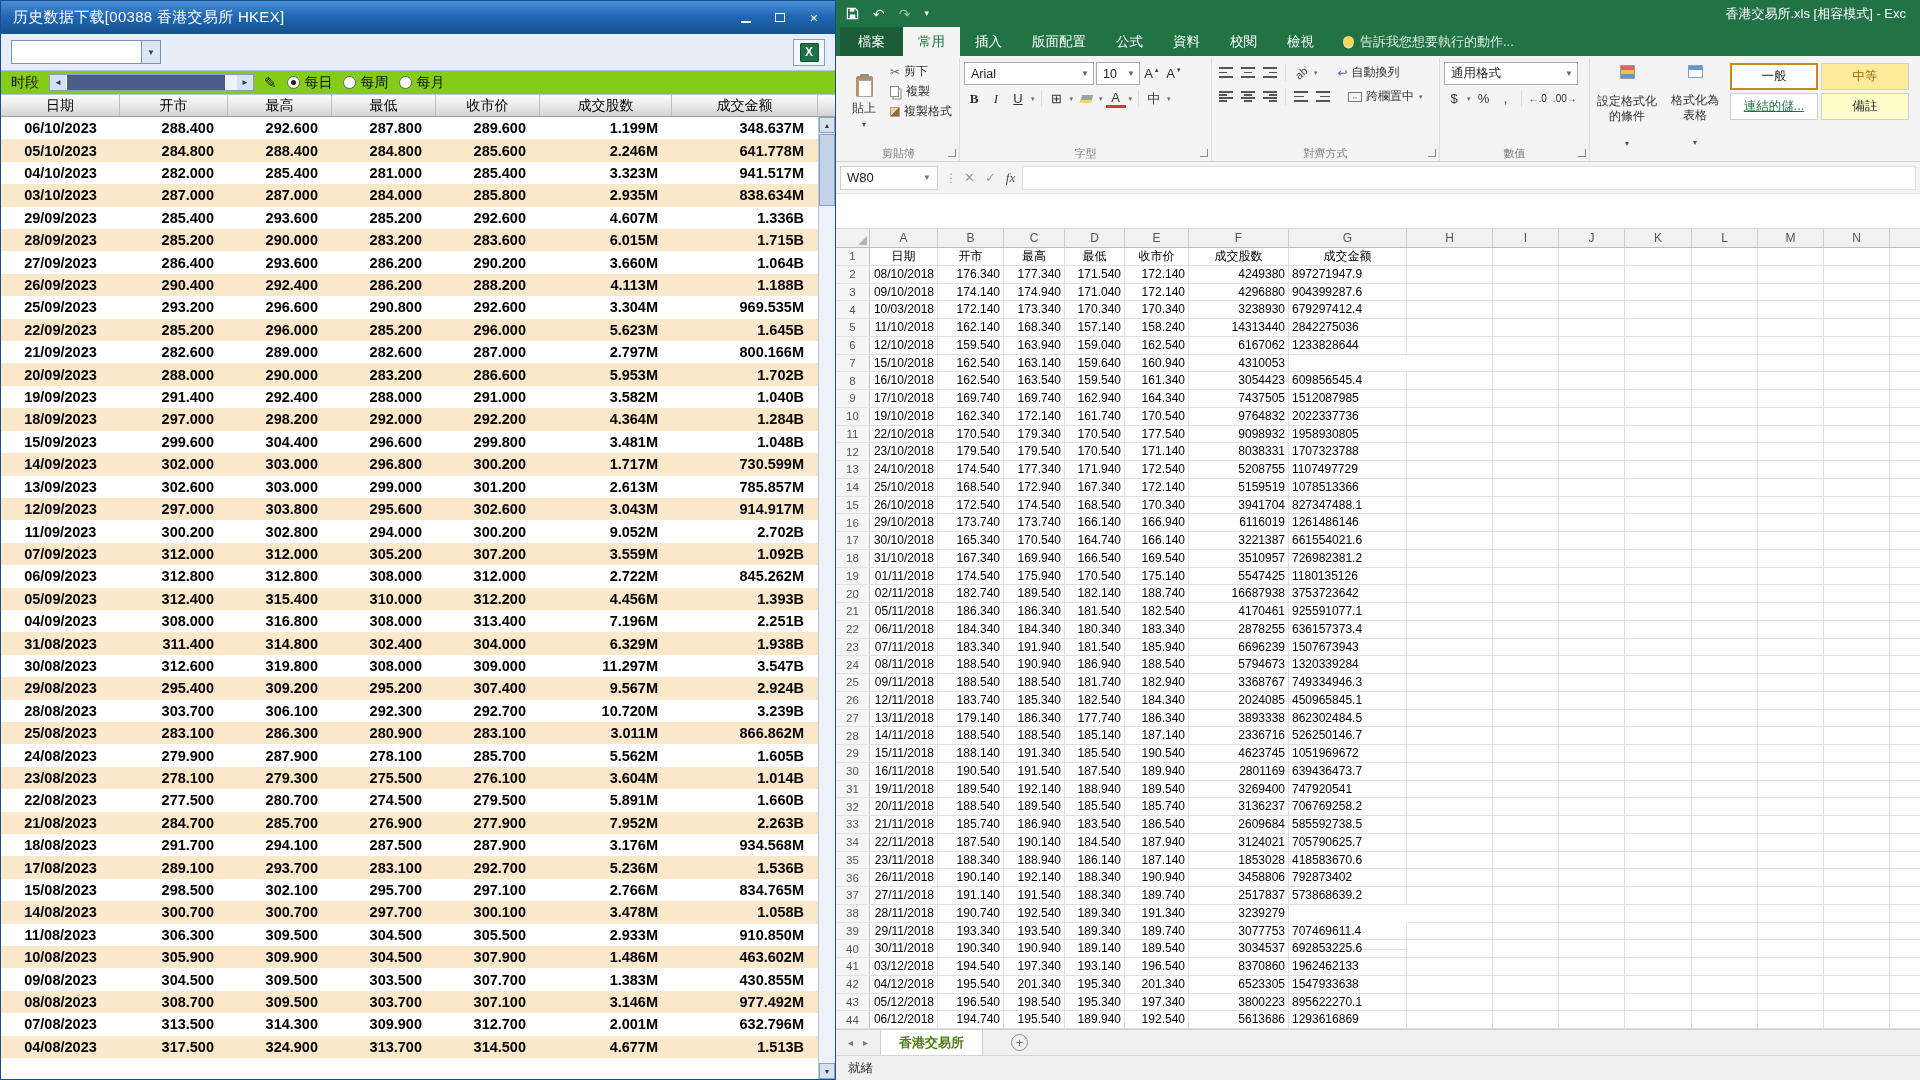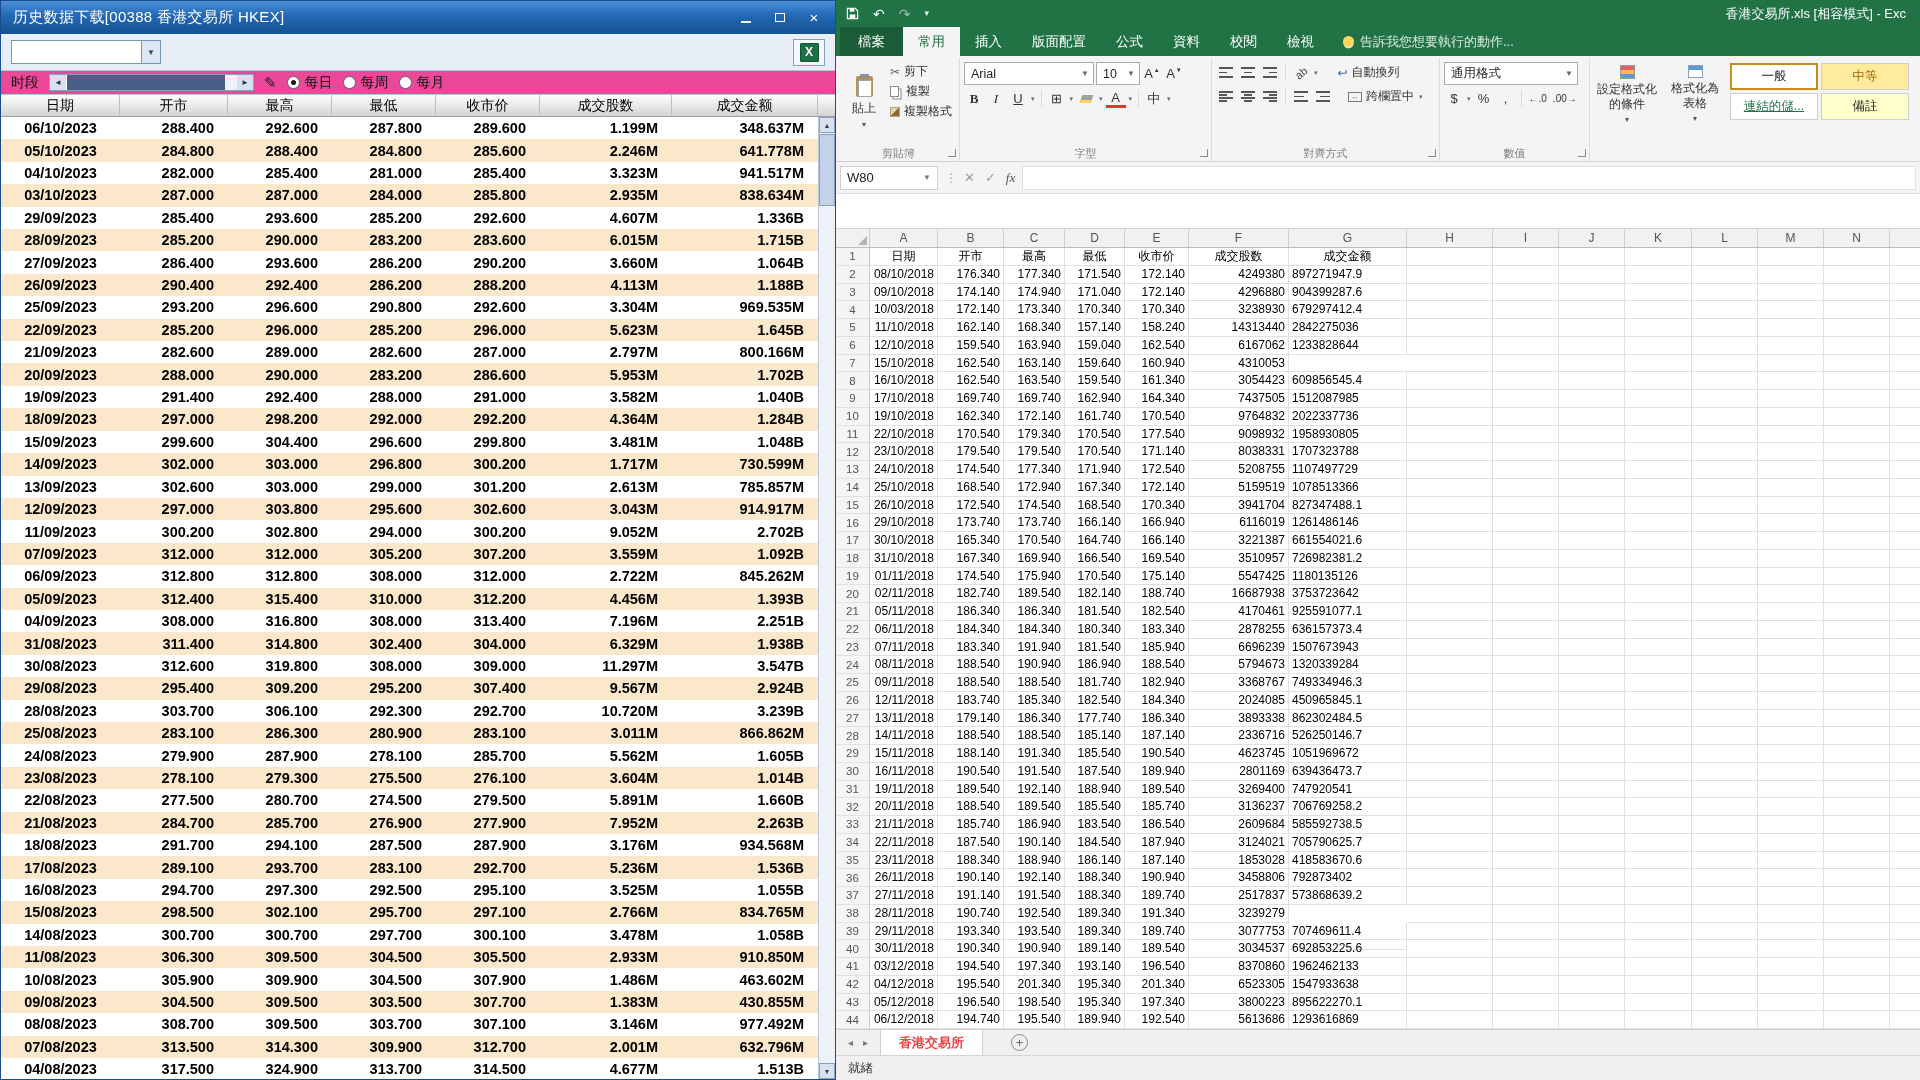--- a/index.html
+++ b/index.html
@@ -16,21 +16,21 @@
   .max-glyph { width:10px; height:9px; border:1.5px solid #fff; }
   .close-glyph { font-size:15px; line-height:1; }
 
   .lw-combo-row { height:37px; flex:0 0 37px; display:flex; align-items:center; padding:0 10px; border-bottom:1px solid #b7c4da; }
   .combo { width:150px; height:24px; background:#fff; border:1px solid #7a93b4; display:flex; align-items:center; }
   .combo-text { flex:1; font-size:13px; padding-left:4px; }
   .combo-arrow { width:19px; height:100%; background:#dde6f3; border-left:1px solid #7a93b4; display:flex; align-items:center; justify-content:center; font-size:8px; color:#33435c; }
   .export-btn { margin-left:auto; width:32px; height:27px; border:1px solid #8aa0bc; background:#f4f8fc; display:flex; align-items:center; justify-content:center; }
   .excel-icon { width:19px; height:19px; background:#1e7145; border-radius:2px; color:#fff; font-weight:bold; font-size:12px; display:flex; align-items:center; justify-content:center; box-shadow:inset 0 0 0 1px #135231; }
 
-  .lw-toolbar { height:24px; flex:0 0 24px; display:flex; align-items:center; padding:0 10px; gap:10px; border-bottom:1px solid #b7c4da; background:#ec4899; }
+  .lw-toolbar { height:24px; flex:0 0 24px; display:flex; align-items:center; padding:0 10px; gap:10px; border-bottom:1px solid #b7c4da; background:#84cc16; }
   .period-label { font-size:14px; color:#111; }
   .slider { display:flex; align-items:center; width:205px; height:17px; border:1px solid #8aa0bc; background:#eef3fa; }
   .slider-arrow { width:16px; height:100%; background:#d7e1f0; color:#2c3e50; font-size:8px; display:flex; align-items:center; justify-content:center; }
   .slider-thumb { flex:1; height:100%; background:#4a5f88; border-left:1px solid #fff; }
   .slider-gap { width:12px; height:100%; background:#eef3fa; }
   .pencil { font-size:15px; color:#222; }
   .radio { display:flex; align-items:center; gap:5px; font-size:14px; color:#111; }
   .radio-circle { width:13px; height:13px; border-radius:50%; border:1px solid #55647a; background:#fff; position:relative; }
   .radio-circle.sel::after { content:""; position:absolute; inset:3px; border-radius:50%; background:#1a1a1a; }
 
@@ -97,21 +97,21 @@
   .orient { display:inline-block; transform:rotate(-40deg); font-size:11px; color:#444; }
   .bars { width:14px; height:11px; display:flex; flex-direction:column; justify-content:space-between; }
   .bars i { display:block; height:1.6px; background:#555; width:100%; }
   .bars.short i:nth-child(even) { width:60%; }
   .bars.center { align-items:center; } .bars.right { align-items:flex-end; }
   .wbtn { display:flex; align-items:center; gap:4px; font-size:12px; color:#333; white-space:nowrap; padding:0 3px; }
   .wrap-icon { font-size:12px; color:#3b6ea5; }
   .merge-icon { width:14px; height:10px; border:1px solid #777; display:flex; align-items:center; justify-content:center; font-size:7px; color:#3b6ea5; }
 
   .styles-body { gap:6px; align-items:flex-start; }
-  .bigbtn { width:66px; display:flex; flex-direction:column; align-items:center; justify-content:flex-start; padding-top:4px; gap:3px; font-size:12px; color:#333; text-align:center; }
+  .bigbtn { width:66px; display:flex; flex-direction:column; align-items:center; justify-content:flex-start; padding-top:4px; gap:15px; font-size:12px; color:#333; text-align:center; }
   .bb-label { line-height:1.25; }
   .cf-icon { width:15px; height:14px; border:1px solid #999; background:linear-gradient(180deg,#e4605e 0 33%,#f7bd4e 33% 66%,#5b9bd5 66% 100%); }
   .ft-icon { width:15px; height:13px; border:1px solid #8aa0b4; background:linear-gradient(180deg,#5b9bd5 0 4px,#fff 4px); }
   .style-gallery { display:grid; grid-template-columns:88px 88px; grid-auto-rows:27px; gap:3px; padding-top:2px; }
   .style-box { border:1px solid #cfcfcf; background:#fff; display:flex; align-items:center; justify-content:center; font-size:12.5px; color:#222; white-space:nowrap; overflow:hidden; }
   .style-box.sel { border:2px solid #c58c17; }
   .style-box.neutral { background:#ffeb9c; color:#9c6500; }
   .style-box.linked { color:#1f7246; text-decoration:underline; }
   .style-box.note { background:#ffffcc; }
 
@@ -131,21 +131,21 @@
   .xl-ch.fill { flex:1; border-right:none; }
   #xl-rows { flex:1; overflow:hidden; background:#fff; }
   .xl-row { display:flex; height:17.75px; }
   .xl-rn { width:34px; flex:0 0 34px; background:#f5f5f5; border-right:1px solid #c9c9c9; border-bottom:1px solid #e2e2e2; display:flex; align-items:center; justify-content:center; font-size:11.5px; color:#555; }
   .xl-cell { border-right:1px solid #e0e0e0; border-bottom:1px solid #e0e0e0; font-size:12px; color:#000; padding:0 3px; line-height:16.5px; white-space:nowrap; overflow:hidden; }
   .xl-cell.r { text-align:right; } .xl-cell.c { text-align:center; } .xl-cell.l { text-align:left; }
   .xl-cell.fill { flex:1; border-right:none; }
 
   .xl-sheetbar { height:26px; flex:0 0 26px; background:#f0f0f0; border-top:1px solid #cfcfcf; display:flex; align-items:stretch; font-size:13px; }
   .sheet-nav { display:flex; align-items:center; gap:10px; padding:0 12px; color:#777; font-size:10px; }
-  .sheet-tab { background:#fff; color:#ef4444; font-weight:bold; padding:0 18px; display:flex; align-items:center; border-right:1px solid #cfcfcf; border-left:1px solid #cfcfcf; }
+  .sheet-tab { background:#fff; color:#4d7c0f; font-weight:bold; padding:0 18px; display:flex; align-items:center; border-right:1px solid #cfcfcf; border-left:1px solid #cfcfcf; }
   .add-sheet { width:17px; height:17px; border:1px solid #8a8a8a; border-radius:50%; display:flex; align-items:center; justify-content:center; color:#666; font-size:13px; margin:4px 0 0 28px; line-height:1; }
   .xl-status { height:25px; flex:0 0 25px; background:#f0f0f0; border-top:1px solid #d5d5d5; display:flex; align-items:center; padding:0 12px; font-size:12.5px; color:#333; }
 </style>
 </head>
 <body>
 
 <div id="screen">
 
   <div id="excel-window">
     <div class="xl-titlebar">
@@ -1580,29 +1580,20 @@
           <div class="lw-row">
             <div class="lw-cell c" style="width: 119px; flex: 0 0 119px;">17/08/2023</div>
             <div class="lw-cell r" style="width: 108px; flex: 0 0 108px;">289.100</div>
             <div class="lw-cell r" style="width: 104px; flex: 0 0 104px;">293.700</div>
             <div class="lw-cell r" style="width: 104px; flex: 0 0 104px;">283.100</div>
             <div class="lw-cell r" style="width: 104px; flex: 0 0 104px;">292.700</div>
             <div class="lw-cell r" style="width: 132px; flex: 0 0 132px;">5.236M</div>
             <div class="lw-cell r" style="width: 146px; flex: 0 0 146px;">1.536B</div>
           </div>
           <div class="lw-row">
-            <div class="lw-cell c" style="width: 119px; flex: 0 0 119px;">16/08/2023</div>
-            <div class="lw-cell r" style="width: 108px; flex: 0 0 108px;">294.700</div>
-            <div class="lw-cell r" style="width: 104px; flex: 0 0 104px;">297.300</div>
-            <div class="lw-cell r" style="width: 104px; flex: 0 0 104px;">292.500</div>
-            <div class="lw-cell r" style="width: 104px; flex: 0 0 104px;">295.100</div>
-            <div class="lw-cell r" style="width: 132px; flex: 0 0 132px;">3.525M</div>
-            <div class="lw-cell r" style="width: 146px; flex: 0 0 146px;">1.055B</div>
-          </div>
-          <div class="lw-row">
             <div class="lw-cell c" style="width: 119px; flex: 0 0 119px;">15/08/2023</div>
             <div class="lw-cell r" style="width: 108px; flex: 0 0 108px;">298.500</div>
             <div class="lw-cell r" style="width: 104px; flex: 0 0 104px;">302.100</div>
             <div class="lw-cell r" style="width: 104px; flex: 0 0 104px;">295.700</div>
             <div class="lw-cell r" style="width: 104px; flex: 0 0 104px;">297.100</div>
             <div class="lw-cell r" style="width: 132px; flex: 0 0 132px;">2.766M</div>
             <div class="lw-cell r" style="width: 146px; flex: 0 0 146px;">834.765M</div>
           </div>
           <div class="lw-row">
             <div class="lw-cell c" style="width: 119px; flex: 0 0 119px;">14/08/2023</div>

